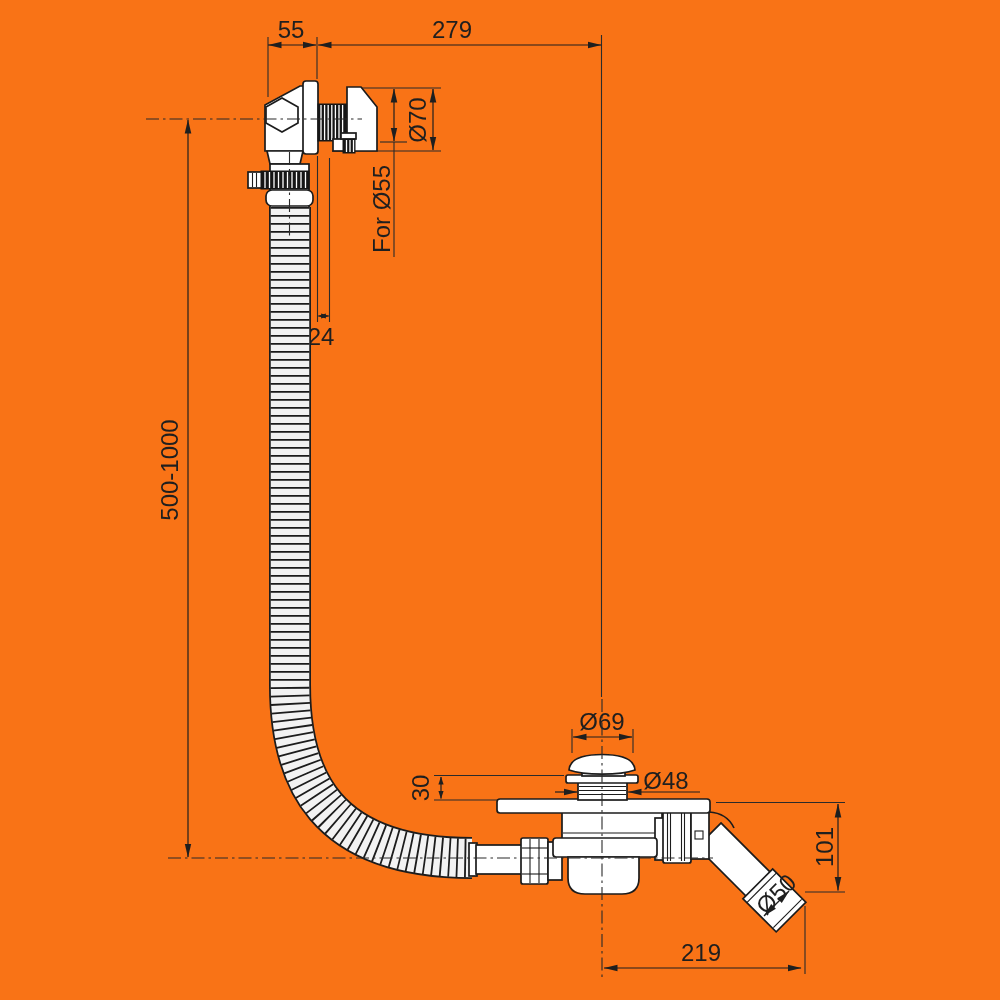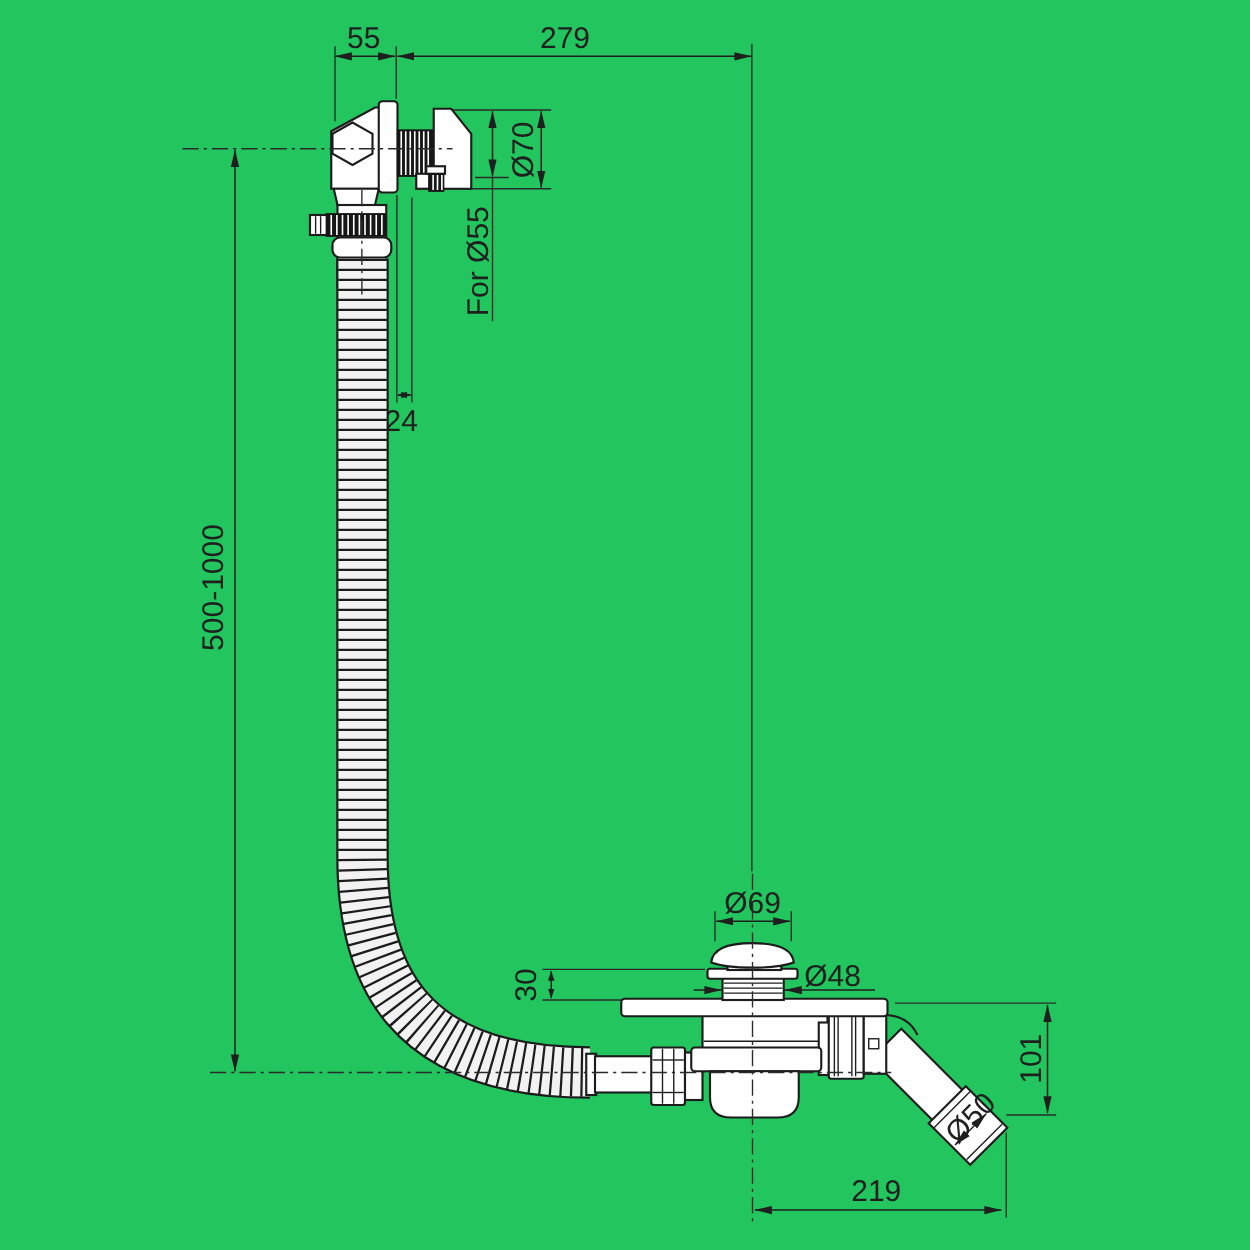--- a/index.html
+++ b/index.html
@@ -1,16 +1,16 @@
 <!DOCTYPE html>
 <html><head>
 <meta charset="utf-8">
 <style>
   html,body{margin:0;padding:0;background:#fff;}
-  .sheet{position:relative;width:1000px;height:1000px;background:#22c55e;overflow:hidden;}
+  .sheet{position:relative;width:1000px;height:1000px;background:#f97316;overflow:hidden;}
   svg{display:block;}
   text{font-family:"Liberation Sans","DejaVu Sans",sans-serif;font-size:24px;fill:#1f1f1f;}
   .ext{stroke:#2b2b2b;stroke-width:1.1;fill:none;}
   .dim{stroke:#1f1f1f;stroke-width:1.2;fill:none;}
   .cl{stroke:#2b2b2b;stroke-width:1.1;fill:none;stroke-dasharray:13 4 2.5 4;}
   .hw{stroke:#1c1c1c;stroke-width:1.7;fill:#ffffff;}
   .hwThin{stroke:#1c1c1c;stroke-width:1.1;fill:none;}
   .darkfill{fill:#161616;stroke:#161616;stroke-width:1;}
   .wstripe{stroke:#ffffff;stroke-width:1.3;}
 </style>

